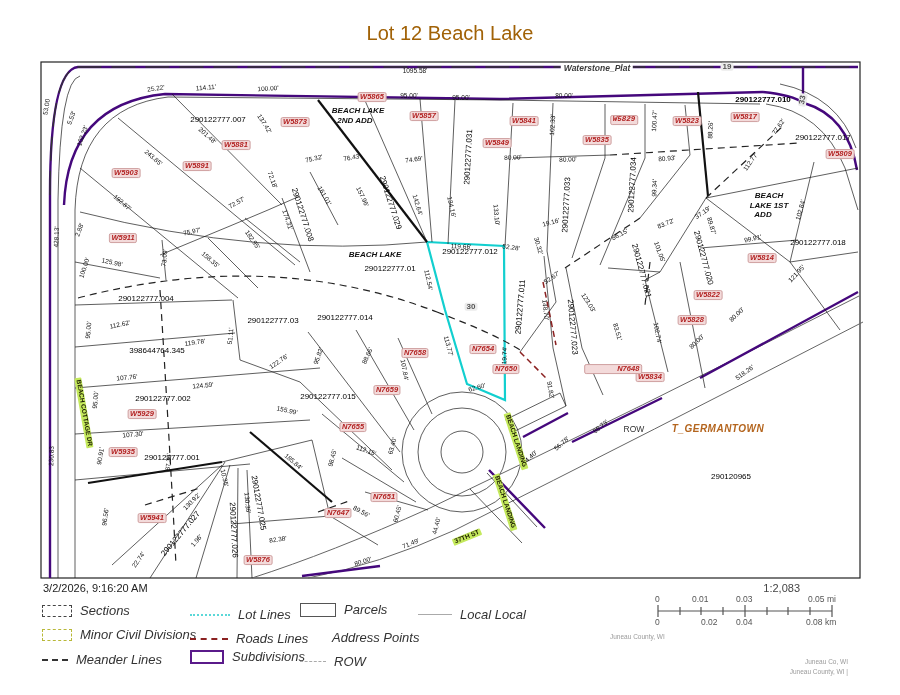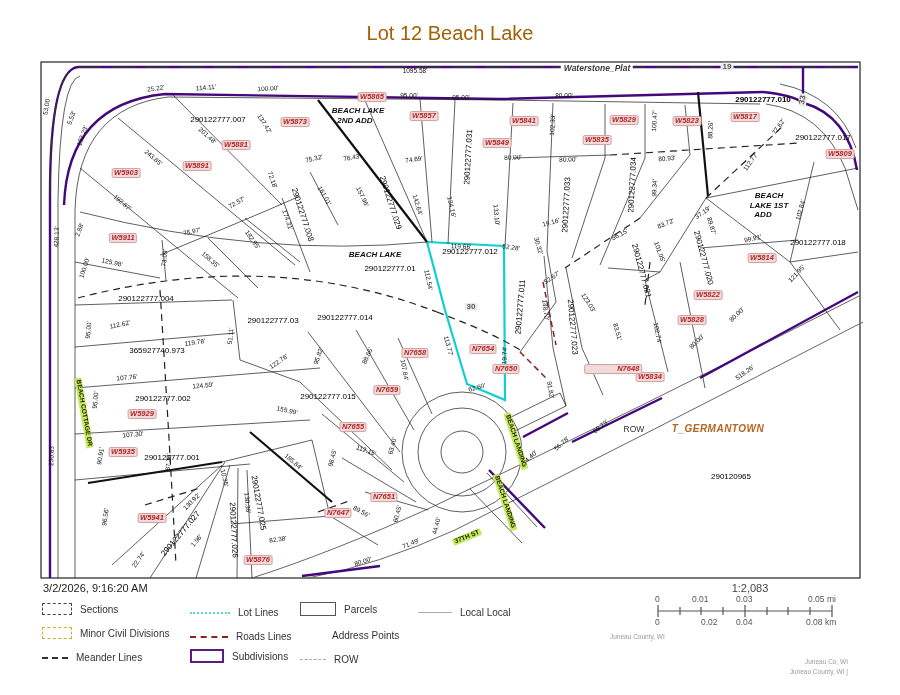--- a/index.html
+++ b/index.html
@@ -28,34 +28,34 @@
   .roadlbl{font-size:6.5px;font-weight:bold;color:#1a1a00;background:#c4e95c;
         padding:0 2px;border-radius:1px;}
   .sub{font-size:8px;font-weight:bold;font-style:italic;color:#111;}
   .town{font-size:10px;font-weight:bold;font-style:italic;color:#b4651e;letter-spacing:.5px;}
   .plat{font-size:8.5px;font-weight:bold;font-style:italic;color:#3a3a3a;background:#fff;padding:0 3px;}
   .secnum{font-size:8px;font-weight:bold;color:#555;background:#ececec;padding:0 2px;border-radius:2px;}
   .rowlbl{font-size:8.5px;color:#333;}
   
   #timestamp{position:absolute;left:43px;top:582px;font-size:11px;color:#222;}
   .lg-item{position:absolute;display:flex;align-items:center;gap:8px;}
-  .lg-label{font-size:10px;color:#333;}
+  .lg-label{font-size:13px;color:#333;font-style:italic;}
   .sym{display:inline-block;box-sizing:border-box;}
   .sym-sect{width:30px;height:12px;border:1.5px dashed #444;}
   .sym-lot{width:40px;height:0;border-top:2px dotted #5bd8d8;}
   .sym-parcel{width:36px;height:14px;border:1.5px solid #555;background:#fff;}
   .sym-road{width:34px;height:0;border-top:1.5px solid #aaa;}
   .sym-mcd{width:30px;height:12px;border:1.5px dashed #b8b838;}
   .sym-survey{width:38px;height:0;border-top:2px dashed #8b2121;}
   .sym-none{width:24px;height:0;}
   .sym-meander{width:26px;height:0;border-top:2px dashed #333;}
   .sym-subdiv{width:34px;height:14px;border:2px solid #5a1a8a;background:#fff;}
   .sym-rowsym{width:26px;height:0;border-top:1.5px dashed #aaa;}
   
-  #scale-ratio{position:absolute;left:700px;top:582px;width:100px;text-align:center;
+  #scale-ratio{position:absolute;left:700px;top:582px;width:100px;text-align:right;
        font-size:11px;color:#444;}
   .sc-lbl{position:absolute;font-size:8.5px;color:#555;}
   #scalebar-svg{position:absolute;left:0;top:0;}
   #attr-under{position:absolute;left:610px;top:633px;font-size:6.5px;color:#9a9a9a;}
   .attr-r{position:absolute;right:52px;text-align:right;font-size:6.5px;color:#9a9a9a;}
 </style>
 </head>
 <body>
 
 <div id="page-title">Lot 12 Beach Lake</div>
@@ -235,41 +235,41 @@
       <div class="ml pid" style="left: 469px; top: 157px; transform: translate(-50%, -50%) rotate(-87deg);">290122777.031</div>
       <div class="ml pid" style="left: 633px; top: 185px; transform: translate(-50%, -50%) rotate(-87deg);">290122777.034</div>
       <div class="ml pid" style="left: 567px; top: 205px; transform: translate(-50%, -50%) rotate(-87deg);">290122777.033</div>
       <div class="ml pid" style="left: 390px; top: 203px; transform: translate(-50%, -50%) rotate(72deg);">290122777.029</div>
       <div class="ml pid" style="left: 470px; top: 252px; transform: translate(-50%, -50%) rotate(0deg);">290122777.012</div>
       <div class="ml pid" style="left: 521px; top: 307px; transform: translate(-50%, -50%) rotate(-85deg);">290122777.011</div>
       <div class="ml pid" style="left: 390px; top: 269px; transform: translate(-50%, -50%) rotate(0deg);">290122777.01</div>
       <div class="ml pid" style="left: 345px; top: 318px; transform: translate(-50%, -50%) rotate(0deg);">290122777.014</div>
       <div class="ml pid" style="left: 273px; top: 321px; transform: translate(-50%, -50%) rotate(0deg);">290122777.03</div>
       <div class="ml pid" style="left: 146px; top: 299px; transform: translate(-50%, -50%) rotate(0deg);">290122777.004</div>
-      <div class="ml pid" style="left: 157px; top: 351px; transform: translate(-50%, -50%) rotate(0deg);">365927740.973</div>
+      <div class="ml pid" style="left: 157px; top: 351px; transform: translate(-50%, -50%) rotate(0deg);">398644764.345</div>
       <div class="ml pid" style="left: 163px; top: 399px; transform: translate(-50%, -50%) rotate(0deg);">290122777.002</div>
       <div class="ml pid" style="left: 172px; top: 458px; transform: translate(-50%, -50%) rotate(0deg);">290122777.001</div>
       <div class="ml pid" style="left: 328px; top: 397px; transform: translate(-50%, -50%) rotate(0deg);">290122777.015</div>
       <div class="ml pid" style="left: 572px; top: 327px; transform: translate(-50%, -50%) rotate(85deg);">290122777.023</div>
       <div class="ml pid" style="left: 703px; top: 258px; transform: translate(-50%, -50%) rotate(75deg);">290122777.020</div>
       <div class="ml pid" style="left: 641px; top: 271px; transform: translate(-50%, -50%) rotate(75deg);">290122777.021</div>
       <div class="ml pid" style="left: 258px; top: 503px; transform: translate(-50%, -50%) rotate(80deg);">290122777.025</div>
       <div class="ml pid" style="left: 233px; top: 530px; transform: translate(-50%, -50%) rotate(87deg);">290122777.026</div>
       <div class="ml pid" style="left: 181px; top: 534px; transform: translate(-50%, -50%) rotate(-50deg);">290122777.027</div>
       <div class="ml pid" style="left: 302px; top: 215px; transform: translate(-50%, -50%) rotate(72deg);">290122777.008</div>
       <div class="ml pid" style="left: 731px; top: 477px; transform: translate(-50%, -50%) rotate(0deg);">290120965</div>
       <div class="ml addr" style="left: 126px; top: 133px; transform: translate(-50%, -50%) rotate(0deg); margin-top: 40px;">W5903</div>
       <div class="ml addr" style="left: 236px; top: 145px; transform: translate(-50%, -50%) rotate(0deg);">W5881</div>
       <div class="ml addr" style="left: 295px; top: 122px; transform: translate(-50%, -50%) rotate(0deg);">W5873</div>
       <div class="ml addr" style="left: 372px; top: 97px; transform: translate(-50%, -50%) rotate(0deg);">W5865</div>
       <div class="ml addr" style="left: 424px; top: 116px; transform: translate(-50%, -50%) rotate(0deg);">W5857</div>
       <div class="ml addr" style="left: 497px; top: 143px; transform: translate(-50%, -50%) rotate(0deg);">W5849</div>
       <div class="ml addr" style="left: 524px; top: 121px; transform: translate(-50%, -50%) rotate(0deg);">W5841</div>
       <div class="ml addr" style="left: 597px; top: 140px; transform: translate(-50%, -50%) rotate(0deg);">W5835</div>
-      <div class="ml addr" style="left: 624px; top: 120px; transform: translate(-50%, -50%) rotate(0deg);">W5829</div>
+      <div class="ml addr" style="left: 624px; top: 120px; transform: translate(-50%, -50%) rotate(0deg); font-family: Liberation Mono, monospace;">W5829</div>
       <div class="ml addr" style="left: 687px; top: 121px; transform: translate(-50%, -50%) rotate(0deg);">W5823</div>
       <div class="ml addr" style="left: 745px; top: 117px; transform: translate(-50%, -50%) rotate(0deg);">W5817</div>
       <div class="ml addr" style="left: 840px; top: 154px; transform: translate(-50%, -50%) rotate(0deg);">W5809</div>
       <div class="ml addr" style="left: 197px; top: 166px; transform: translate(-50%, -50%) rotate(0deg);">W5891</div>
       <div class="ml addr" style="left: 123px; top: 238px; transform: translate(-50%, -50%) rotate(0deg);">W5911</div>
       <div class="ml addr" style="left: 762px; top: 258px; transform: translate(-50%, -50%) rotate(0deg);">W5814</div>
       <div class="ml addr" style="left: 708px; top: 295px; transform: translate(-50%, -50%) rotate(0deg);">W5822</div>
       <div class="ml addr" style="left: 692px; top: 320px; transform: translate(-50%, -50%) rotate(0deg);">W5828</div>
       <div class="ml addr" style="left: 650px; top: 377px; transform: translate(-50%, -50%) rotate(0deg);">W5834</div>
       <div class="ml addr" style="left: 258px; top: 560px; transform: translate(-50%, -50%) rotate(0deg);">W5876</div>

